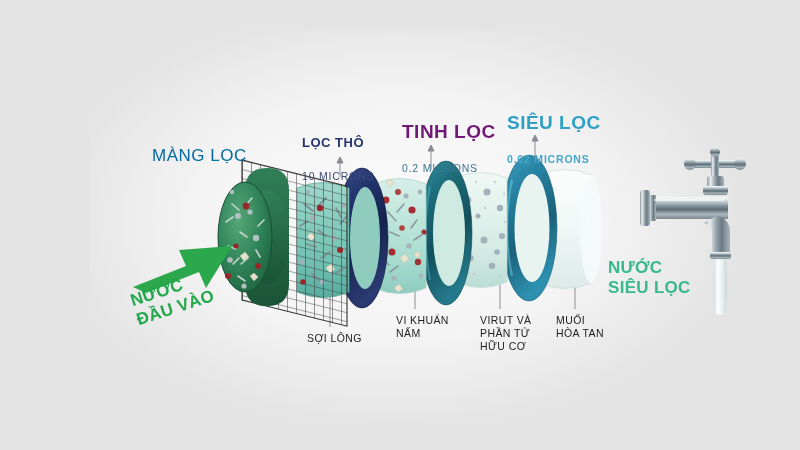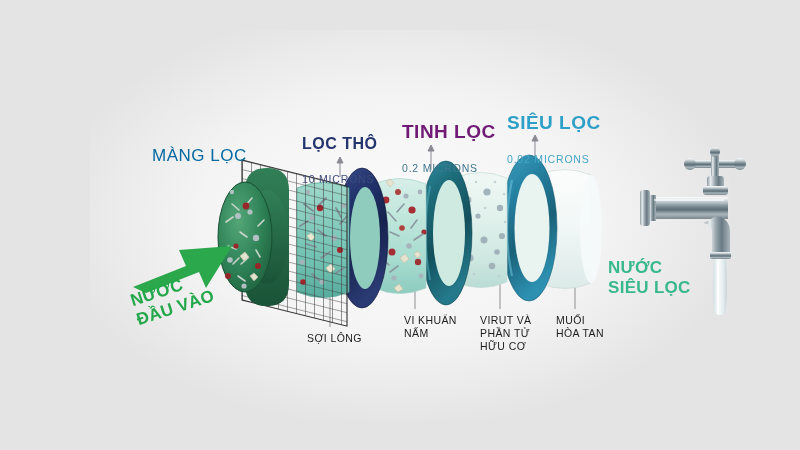--- a/index.html
+++ b/index.html
@@ -18,48 +18,48 @@
     pointer-events:none;
   }
 
   .lbl{position:absolute;white-space:pre-line;}
 
   
   .stage-title{font-weight:bold;letter-spacing:.5px;line-height:1;}
   .stage-sub{font-size:10.5px;letter-spacing:.8px;line-height:1;margin-top:4px;}
 
   #h-coarse{left:302px;top:118px;}
-  #h-coarse .stage-title{font-size:16px;color:#24356e;}
+  #h-coarse .stage-title{font-size:13px;color:#24356e;}
   #h-coarse .stage-sub{color:#3d4a7a;}
 
   #h-fine{left:402px;top:104px;}
   #h-fine .stage-title{font-size:19px;color:#701a75;}
   #h-fine .stage-sub{color:#3f7690;}
 
   #h-ultra{left:507px;top:95px;}
   #h-ultra .stage-title{font-size:19px;color:#2e9fc6;}
-  #h-ultra .stage-sub{color:#45a8c9;}
+  #h-ultra .stage-sub{color:#45a8c9;font-weight:bold;}
 
   
   #h-membrane{left:152px;top:146px;font-size:17px;font-weight:normal;color:#0369a1;letter-spacing:.5px;}
 
   
   #lbl-in{
     left:128px;top:292px;font-size:17px;font-weight:bold;color:#22a84a;
     line-height:1.15;transform:rotate(-18deg);transform-origin:0 0;letter-spacing:.3px;
   }
   #lbl-out{
     left:608px;top:258px;font-size:17px;font-weight:bold;color:#38b88d;
     line-height:1.2;letter-spacing:.3px;
   }
 
   
   .callout{font-size:10.5px;color:#1c1c1c;line-height:1.25;letter-spacing:.4px;}
   #c-fiber{left:307px;top:332px;text-align:center;}
-  #c-bacteria{left:396px;top:314px;margin-left:8px;}
+  #c-bacteria{left:396px;top:314px;}
   #c-virus{left:480px;top:314px;}
   #c-salt{left:556px;top:314px;}
 
   
   #illus{position:absolute;left:0;top:0;width:800px;height:450px;}
 </style>
 </head>
 <body style="background: rgb(228, 228, 228);">
 
 <div id="stage">

